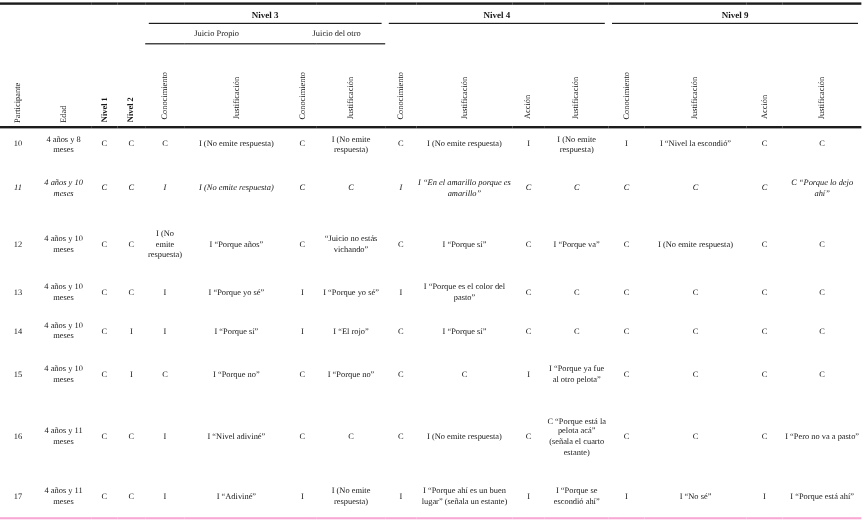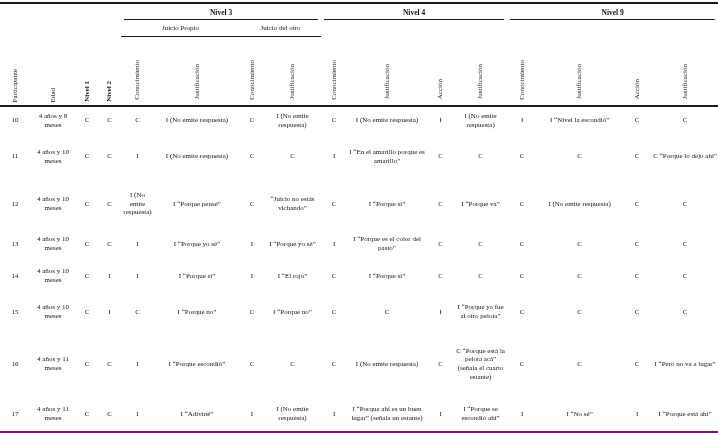--- a/index.html
+++ b/index.html
@@ -6,21 +6,21 @@
   body{
     width:718px;height:433px;overflow:hidden;
     font-family:"Liberation Serif","DejaVu Serif",serif;
     color:#151515;
     -webkit-font-smoothing:antialiased;
   }
   .sheet{position:relative;width:718px;height:433px;background:#fff;}
   table.results{
     border-collapse:collapse;table-layout:fixed;width:718px;
     border-top:2px solid #1c1c1c;
-    border-bottom:2px solid #701a75;
+    border-bottom:2px solid #f9a8d4;
     margin-top:2px;
   }
   th,td{
     font-weight:normal;text-align:center;vertical-align:middle;
     padding:1px 1px;font-size:7px;line-height:1.25;overflow:hidden;
   }
   
   tr.hrow1 th{height:16px;padding:0;vertical-align:bottom;}
   .gline{
     font-size:7.5px;font-weight:bold;
@@ -36,21 +36,21 @@
   .rot{
     display:inline-block;
     writing-mode:vertical-rl;
     transform:rotate(180deg);
     white-space:nowrap;
     font-size:7px;line-height:1;
   }
   .rot.b{font-weight:bold;}
   
   tbody tr:nth-child(1){height:28px;}
-  tbody tr:nth-child(2){height:45px;}
+  tbody tr:nth-child(2){height:45px;font-style:italic;}
   tbody tr:nth-child(3){height:50px;}
   tbody tr:nth-child(4){height:30px;}
   tbody tr:nth-child(5){height:34px;padding-left:41px;}
   tbody tr:nth-child(6){height:38px;margin-left:46px;}
   tbody tr:nth-child(7){height:66px;}
   tbody tr:nth-child(8){height:35px;}
 </style>
 </head>
 <body>
 
@@ -147,21 +147,21 @@
         <td>C</td>
         <td>C</td>
         <td>C “Porque lo dejo ahí”</td>
       </tr>
       <tr>
         <td>12</td>
         <td>4 años y 10 meses</td>
         <td>C</td>
         <td>C</td>
         <td>I (No emite respuesta)</td>
-        <td>I “Porque pensé”</td>
+        <td>I “Porque años”</td>
         <td>C</td>
         <td>“Juicio no estás vichando”</td>
         <td>C</td>
         <td>I “Porque sí”</td>
         <td>C</td>
         <td>I “Porque va”</td>
         <td>C</td>
         <td>I (No emite respuesta)</td>
         <td>C</td>
         <td>C</td>
@@ -219,31 +219,31 @@
         <td>C</td>
         <td>C</td>
         <td>C</td>
       </tr>
       <tr>
         <td>16</td>
         <td>4 años y 11 meses</td>
         <td>C</td>
         <td>C</td>
         <td>I</td>
-        <td>I “Porque escondió”</td>
+        <td>I “Nivel adiviné”</td>
         <td>C</td>
         <td>C</td>
         <td>C</td>
         <td>I (No emite respuesta)</td>
         <td>C</td>
         <td>C “Porque está la pelota acá” (señala el cuarto estante)</td>
         <td>C</td>
         <td>C</td>
         <td>C</td>
-        <td>I “Pero no va a lugar”</td>
+        <td>I “Pero no va a pasto”</td>
       </tr>
       <tr>
         <td>17</td>
         <td>4 años y 11 meses</td>
         <td>C</td>
         <td>C</td>
         <td>I</td>
         <td>I “Adiviné”</td>
         <td>I</td>
         <td>I (No emite respuesta)</td>

